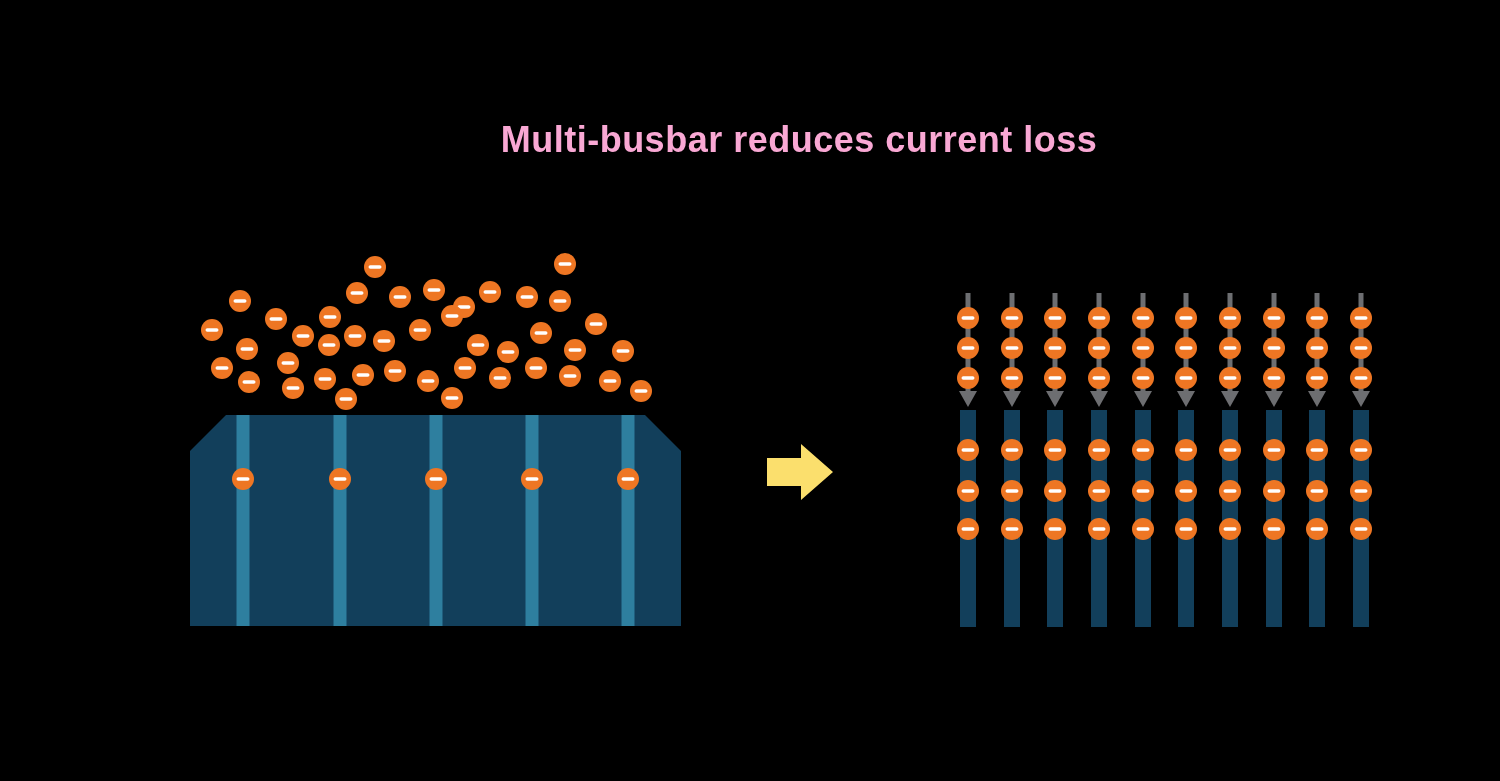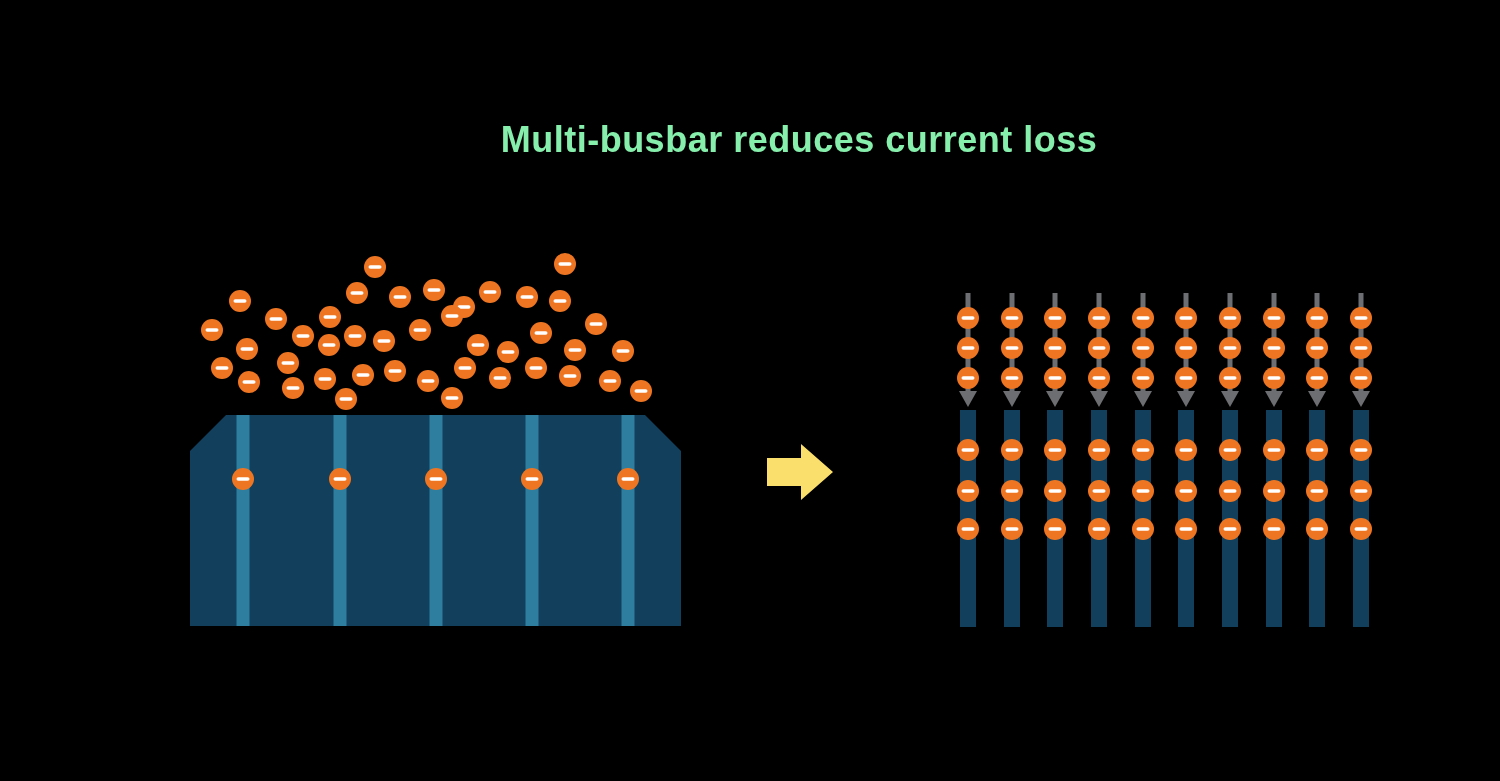--- a/index.html
+++ b/index.html
@@ -33,21 +33,21 @@
   .scene-svg {
     position: absolute;
     left: 0;
     top: 0;
   }
 </style>
 </head>
 <body style="background: rgb(0, 0, 0);">
 
 <div class="stage">
-  <div class="title" style="color: #86efac;">Multi-busbar reduces current loss</div>
+  <div class="title" style="color: #f9a8d4;">Multi-busbar reduces current loss</div>
   <svg id="scene" class="scene-svg" width="1500" height="781" viewBox="0 0 1500 781">
       <polygon points="226,415 645,415 681,451 681,626 190,626 190,451" fill="#123f5b"></polygon>
       <rect x="236.5" y="415" width="13" height="211" fill="#2e7f9f"></rect>
       <rect x="333.5" y="415" width="13" height="211" fill="#2e7f9f"></rect>
       <rect x="429.5" y="415" width="13" height="211" fill="#2e7f9f"></rect>
       <rect x="525.5" y="415" width="13" height="211" fill="#2e7f9f"></rect>
       <rect x="621.5" y="415" width="13" height="211" fill="#2e7f9f"></rect>
       <g>
         <circle cx="375" cy="267" r="11" fill="#ee7623"></circle>
         <rect x="368.5" y="265.2" width="13" height="3.6" rx="1.8" fill="#ffffff"></rect>

